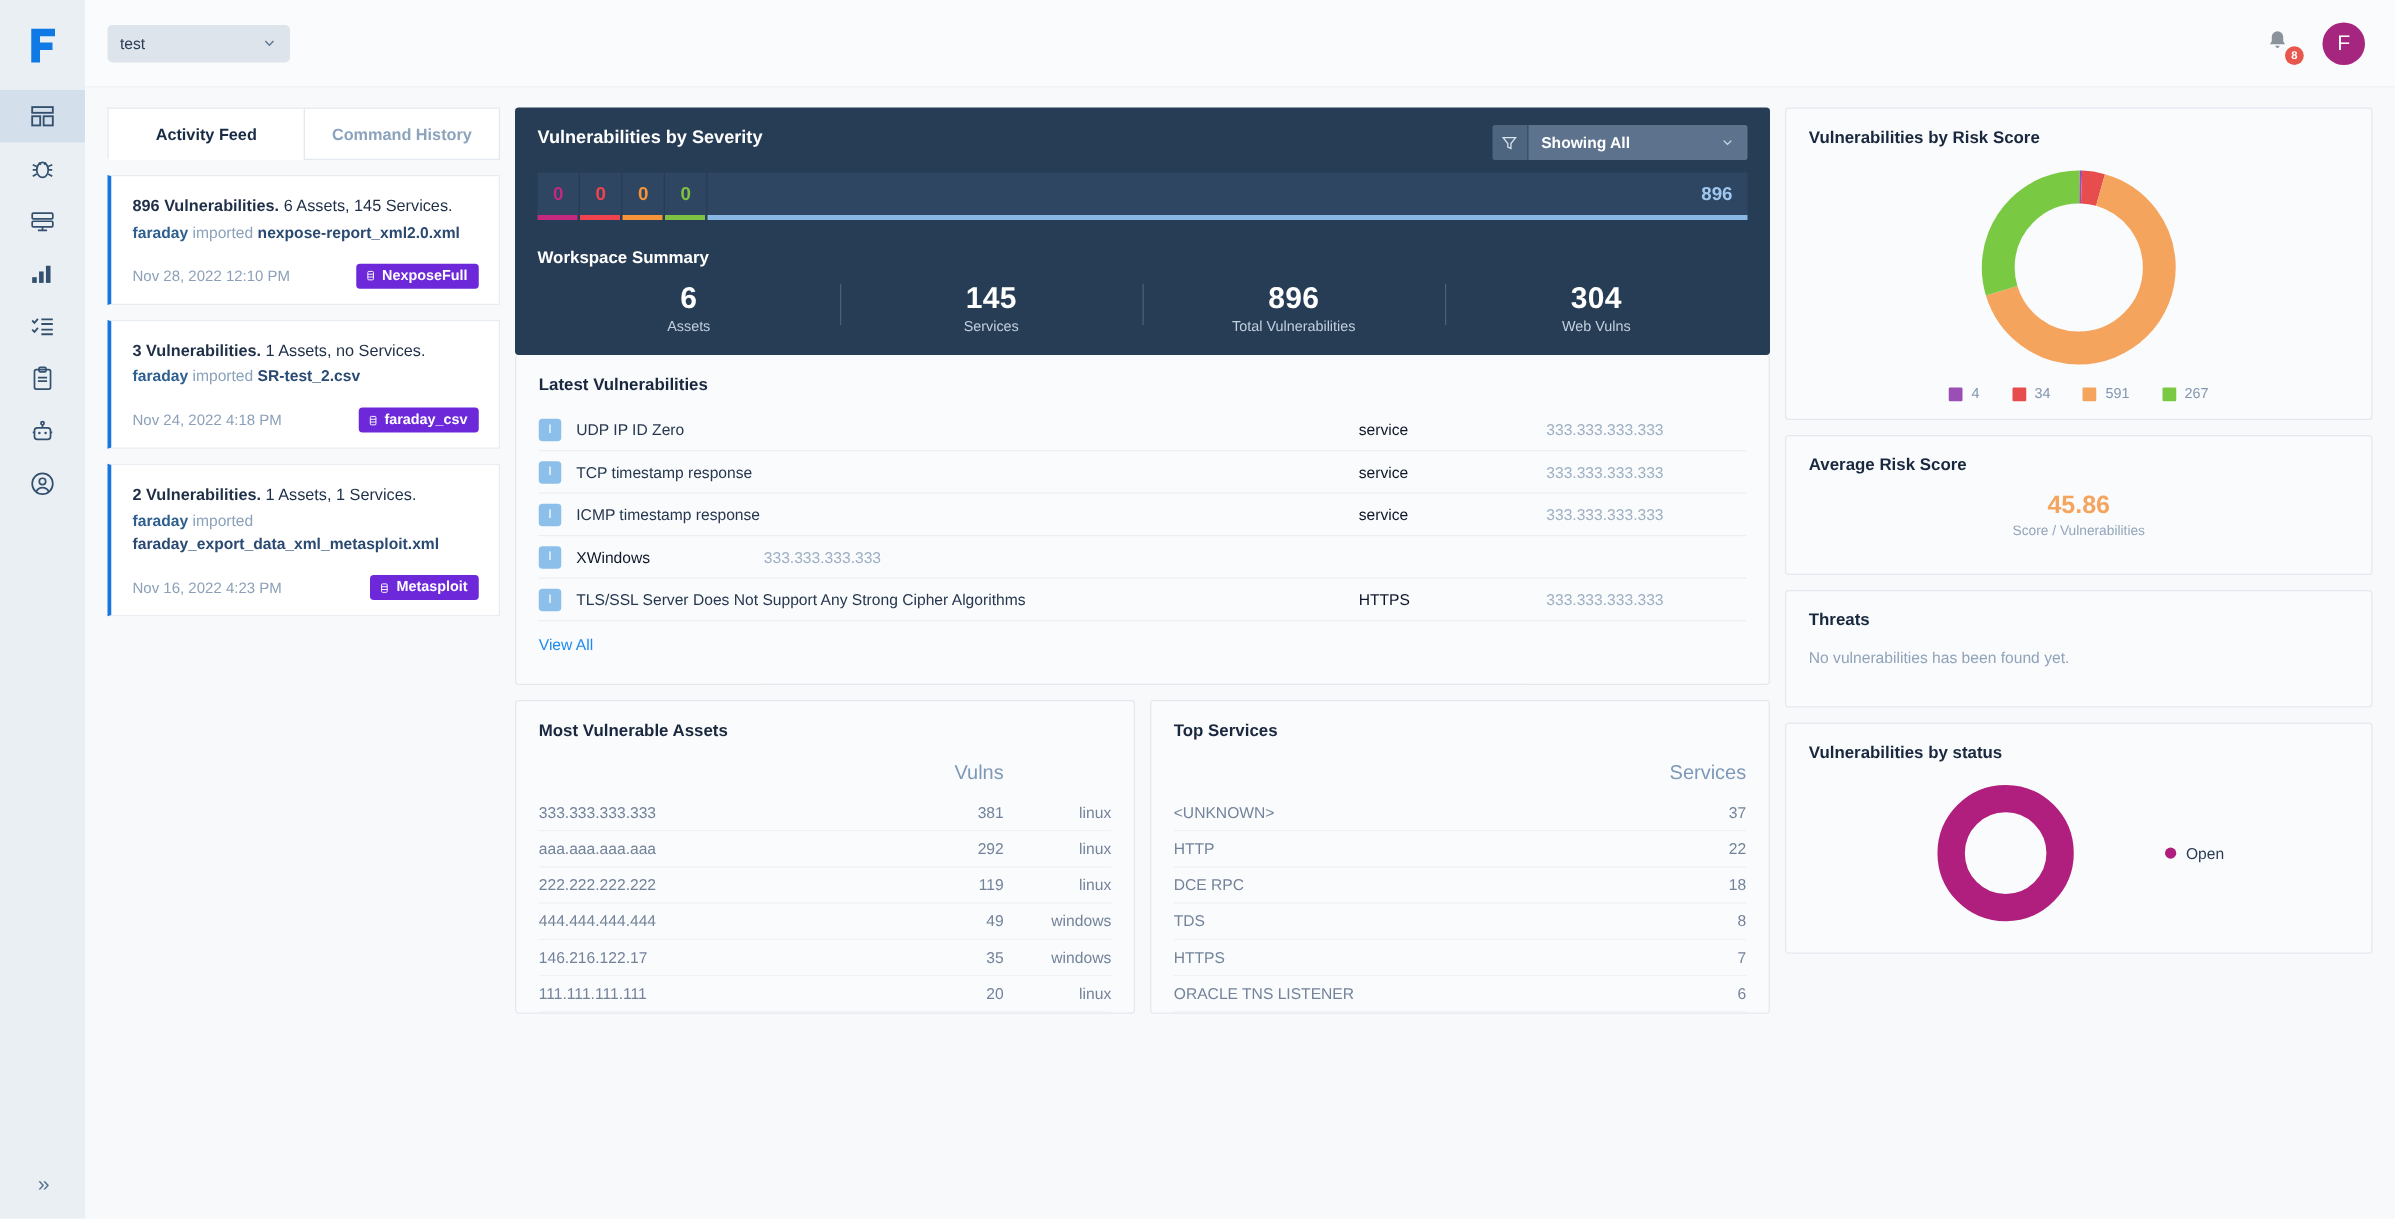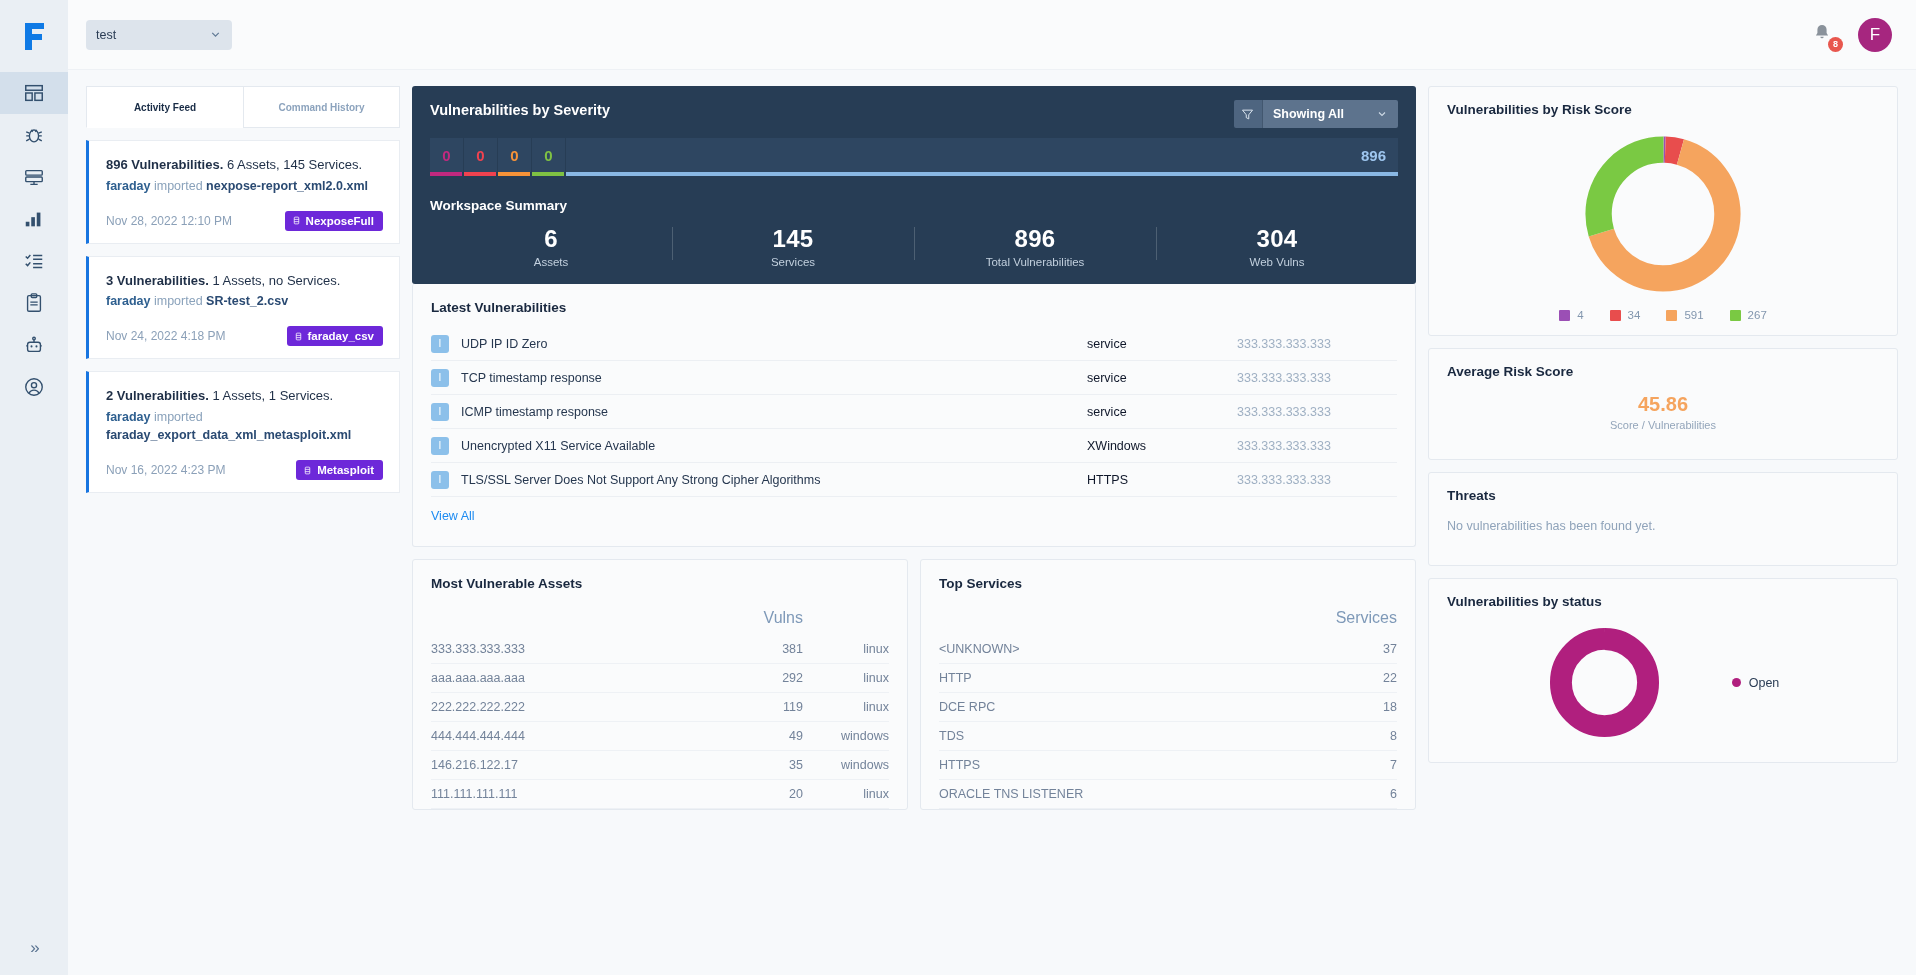--- a/index.html
+++ b/index.html
@@ -76,21 +76,21 @@
   .card {
     background: #fafbfc;
     border: 1px solid #e4e9ef;
     border-radius: 3px;
   }
 
   
   .tabs { display: flex; }
   .tab {
     flex: 1 1 50%; height: 42px; display:flex; align-items:center; justify-content:center;
-    font-size: 10px; font-weight: bold;
+    font-size: 13px; font-weight: bold;
     background: #fff; border: 1px solid #e4e9ef;
     color: #8ca3bd;
   }
   .tab.active { color: #182b45; border-bottom-color: #fff; }
   .tab:first-child { border-right: none; }
 
   .feed-card {
     background:#fff; border:1px solid #e9edf2; border-left: 3px solid #1775e0;
     margin-top: 12px; padding: 14px 16px 12px 17px;
   }
@@ -115,21 +115,21 @@
   }
   .dark-title { color:#fff; font-size: 14.5px; font-weight: bold; }
   .filter-row { position:absolute; right: 18px; top: 14px; display:flex; }
   .filter-ic {
     width: 28px; height: 28px; background:#4e6580; display:flex; align-items:center; justify-content:center;
     border-radius: 2px 0 0 2px;
   }
   .filter-sel {
     height: 28px; background:#5d7governor;
     background:#5d738d; color:#fff; font-size:12.5px; font-weight:bold;
-    display:flex; align-items:center; gap: 32px; padding: 0 10px;
+    display:flex; align-items:center; gap: 72px; padding: 0 10px;
     border-radius: 0 2px 2px 0; border-left:1px solid #42576f;
   }
   .sev-bar { display:flex; margin-top: 20px; align-items:flex-end; }
   .sev-cell {
     width: 34px; height: 34px; background:#2e4661;
     display:flex; align-items:center; justify-content:center;
     font-size: 15px; font-weight: bold; border-right: 1px solid #273d55;
     position: relative;
   }
   .sev-cell .ul { position:absolute; left:0; right:1px; bottom:-4px; height:4px; }
@@ -439,21 +439,20 @@
             <span class="lv-ip">333.333.333.333</span>
           </div>
           <div class="lv-row">
             <span class="sev-chip">I</span>
             <span class="lv-name">ICMP timestamp response</span>
             <span class="lv-svc">service</span>
             <span class="lv-ip">333.333.333.333</span>
           </div>
           <div class="lv-row">
             <span class="sev-chip">I</span>
-            <span class="lv-name">Unencrypted X11 Service Available</span>
             <span class="lv-svc">XWindows</span>
             <span class="lv-ip">333.333.333.333</span>
           </div>
           <div class="lv-row">
             <span class="sev-chip">I</span>
             <span class="lv-name">TLS/SSL Server Does Not Support Any Strong Cipher Algorithms</span>
             <span class="lv-svc">HTTPS</span>
             <span class="lv-ip">333.333.333.333</span>
           </div>
 

